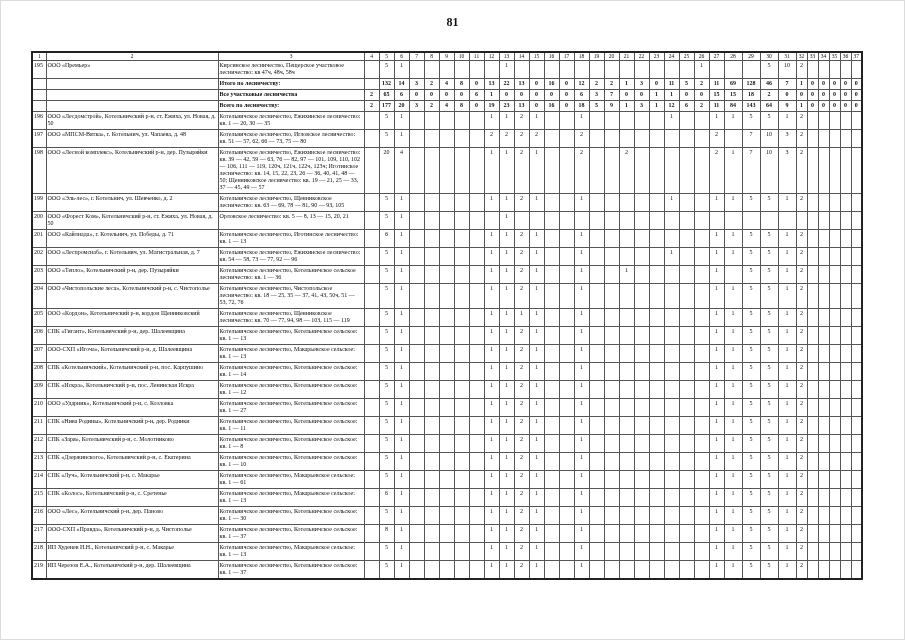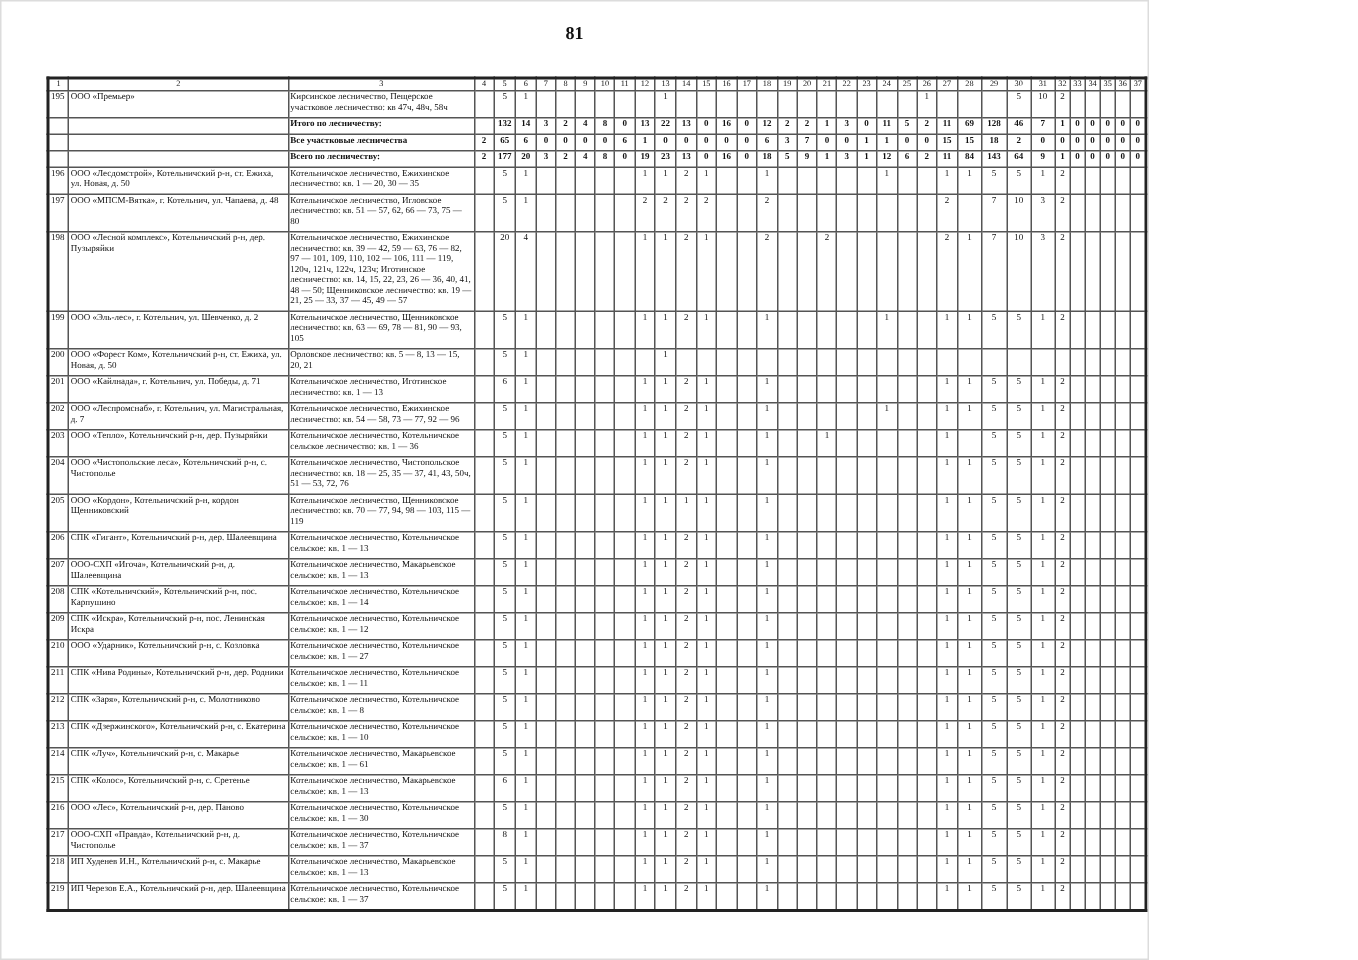--- a/index.html
+++ b/index.html
@@ -1,17 +1,17 @@
 <!DOCTYPE html>
 <html><head>
 <meta charset="utf-8">
 <style>
   html,body{margin:0;padding:0;background:#fff;}
   .sheet{
-    position:relative;width:766px;height:640px;box-sizing:border-box;
+    position:relative;width:905px;height:640px;box-sizing:border-box;
     background:#fff;border:1px solid #dcdcdc;overflow:hidden;
     font-family:"Liberation Serif", serif;color:#111;
   }
   .page-number{
     position:absolute;top:14px;left:0;right:0;text-align:center;
     font-size:12px;font-weight:bold;
   }
   table.doc{
     position:absolute;top:50px;left:30px;
     border-collapse:collapse;table-layout:fixed;

